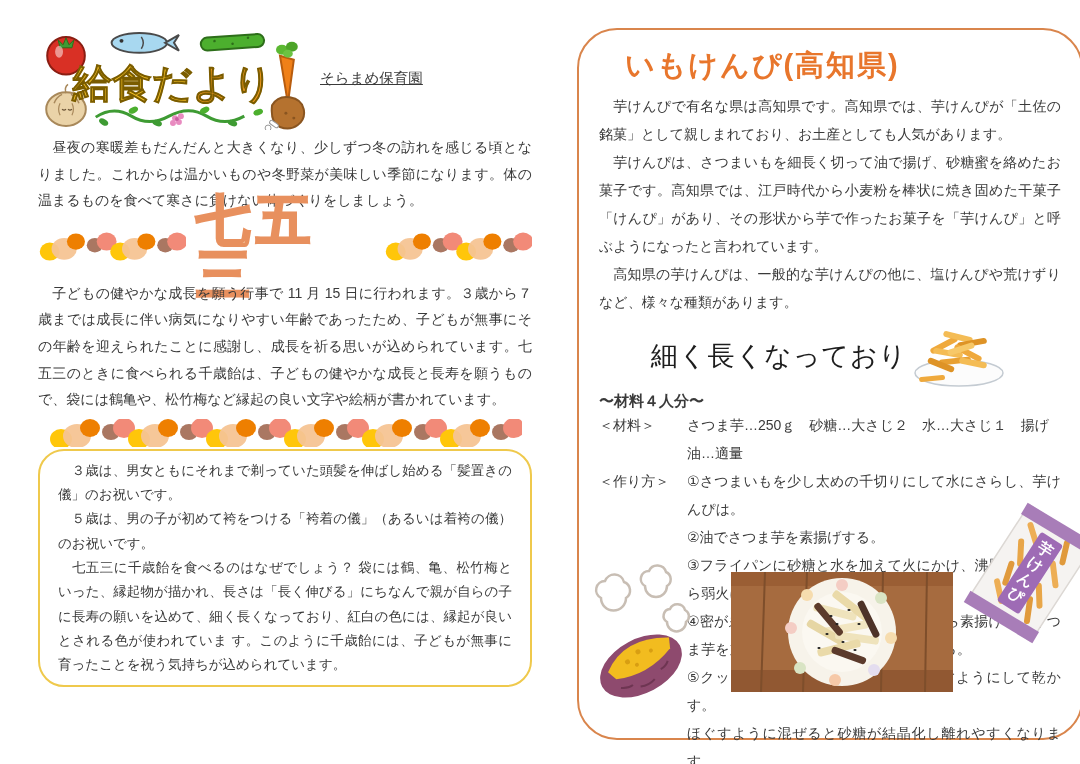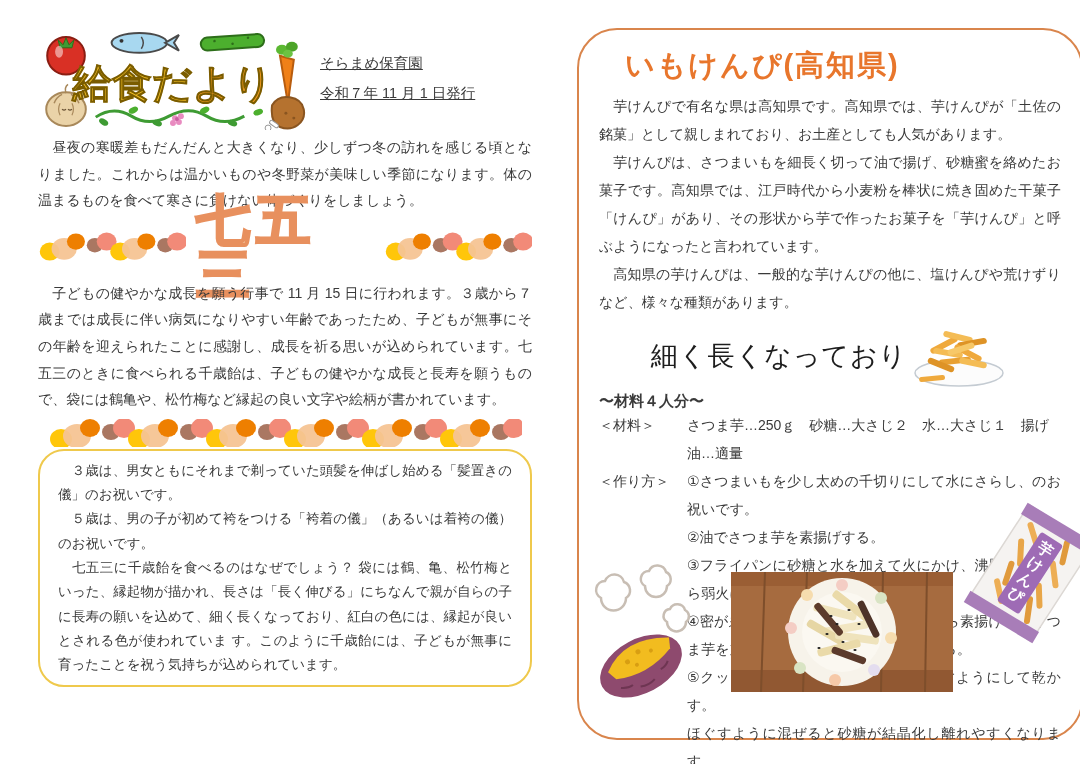--- a/index.html
+++ b/index.html
@@ -133,21 +133,20 @@
             <circle cx="140" cy="94" r="2" fill="#C85FA0"></circle>
           </g>
         </g>
 
         <text x="136" y="72" text-anchor="middle" font-size="40" font-weight="bold" stroke="#7a5c00" stroke-width="0.8">
           <tspan fill="#F5C022">給食だ</tspan><tspan fill="#F09A1E">より</tspan>
         </text>
       </svg>
       <div class="pub-info">
         <div>そらまめ保育園</div>
-        <div>令和７年 11 月 1 日発行</div>
       </div>
     </div>
 
     <p class="intro">　昼夜の寒暖差もだんだんと大きくなり、少しずつ冬の訪れを感じる頃となりました。これからは温かいものや冬野菜が美味しい季節になります。体の温まるものを食べて寒さに負けない体づくりをしましょう。</p>
 
     <div class="title-row">
       <svg width="150" height="30" viewBox="0 0 164 30">
         <use href="#dot-cluster" x="0" y="0"></use>
           <use href="#dot-cluster" x="78" y="0"></use>
       </svg>
@@ -206,21 +205,21 @@
     <div class="servings">〜材料４人分〜</div>
 
     <div class="ing-row">
       <span class="r-label">＜材料＞</span>
       <span class="ing-val">さつま芋…250ｇ　砂糖…大さじ２　水…大さじ１　揚げ油…適量</span>
     </div>
 
     <div class="steps-row">
       <span class="r-label">＜作り方＞</span>
       <div class="steps">
-        <div>①さつまいもを少し太めの千切りにして水にさらし、のお祝いです。</div>
+        <div>①さつまいもを少し太めの千切りにして水にさらし、芋けんぴは。</div>
         <div>②油でさつま芋を素揚げする。</div>
         <div>③フライパンに砂糖と水を加えて火にかけ、沸騰してきたら弱火にしてしばらく煮詰める。</div>
         <div>④密が糸を引くくらいに煮詰まってきたら素揚げしたさつま芋を加えて全体に蜜が絡むように混ぜる。</div>
         <div>⑤クッキングシートに移して、芋を離すようにして乾かす。</div>
         <div>ほぐすように混ぜると砂糖が結晶化し離れやすくなります。</div>
       </div>
     </div>
 
     <svg class="illus yakiimo" width="118" height="142" viewBox="0 0 118 142">
       <g stroke="#C8BEB4" stroke-width="2.5" fill="#ffffff">

